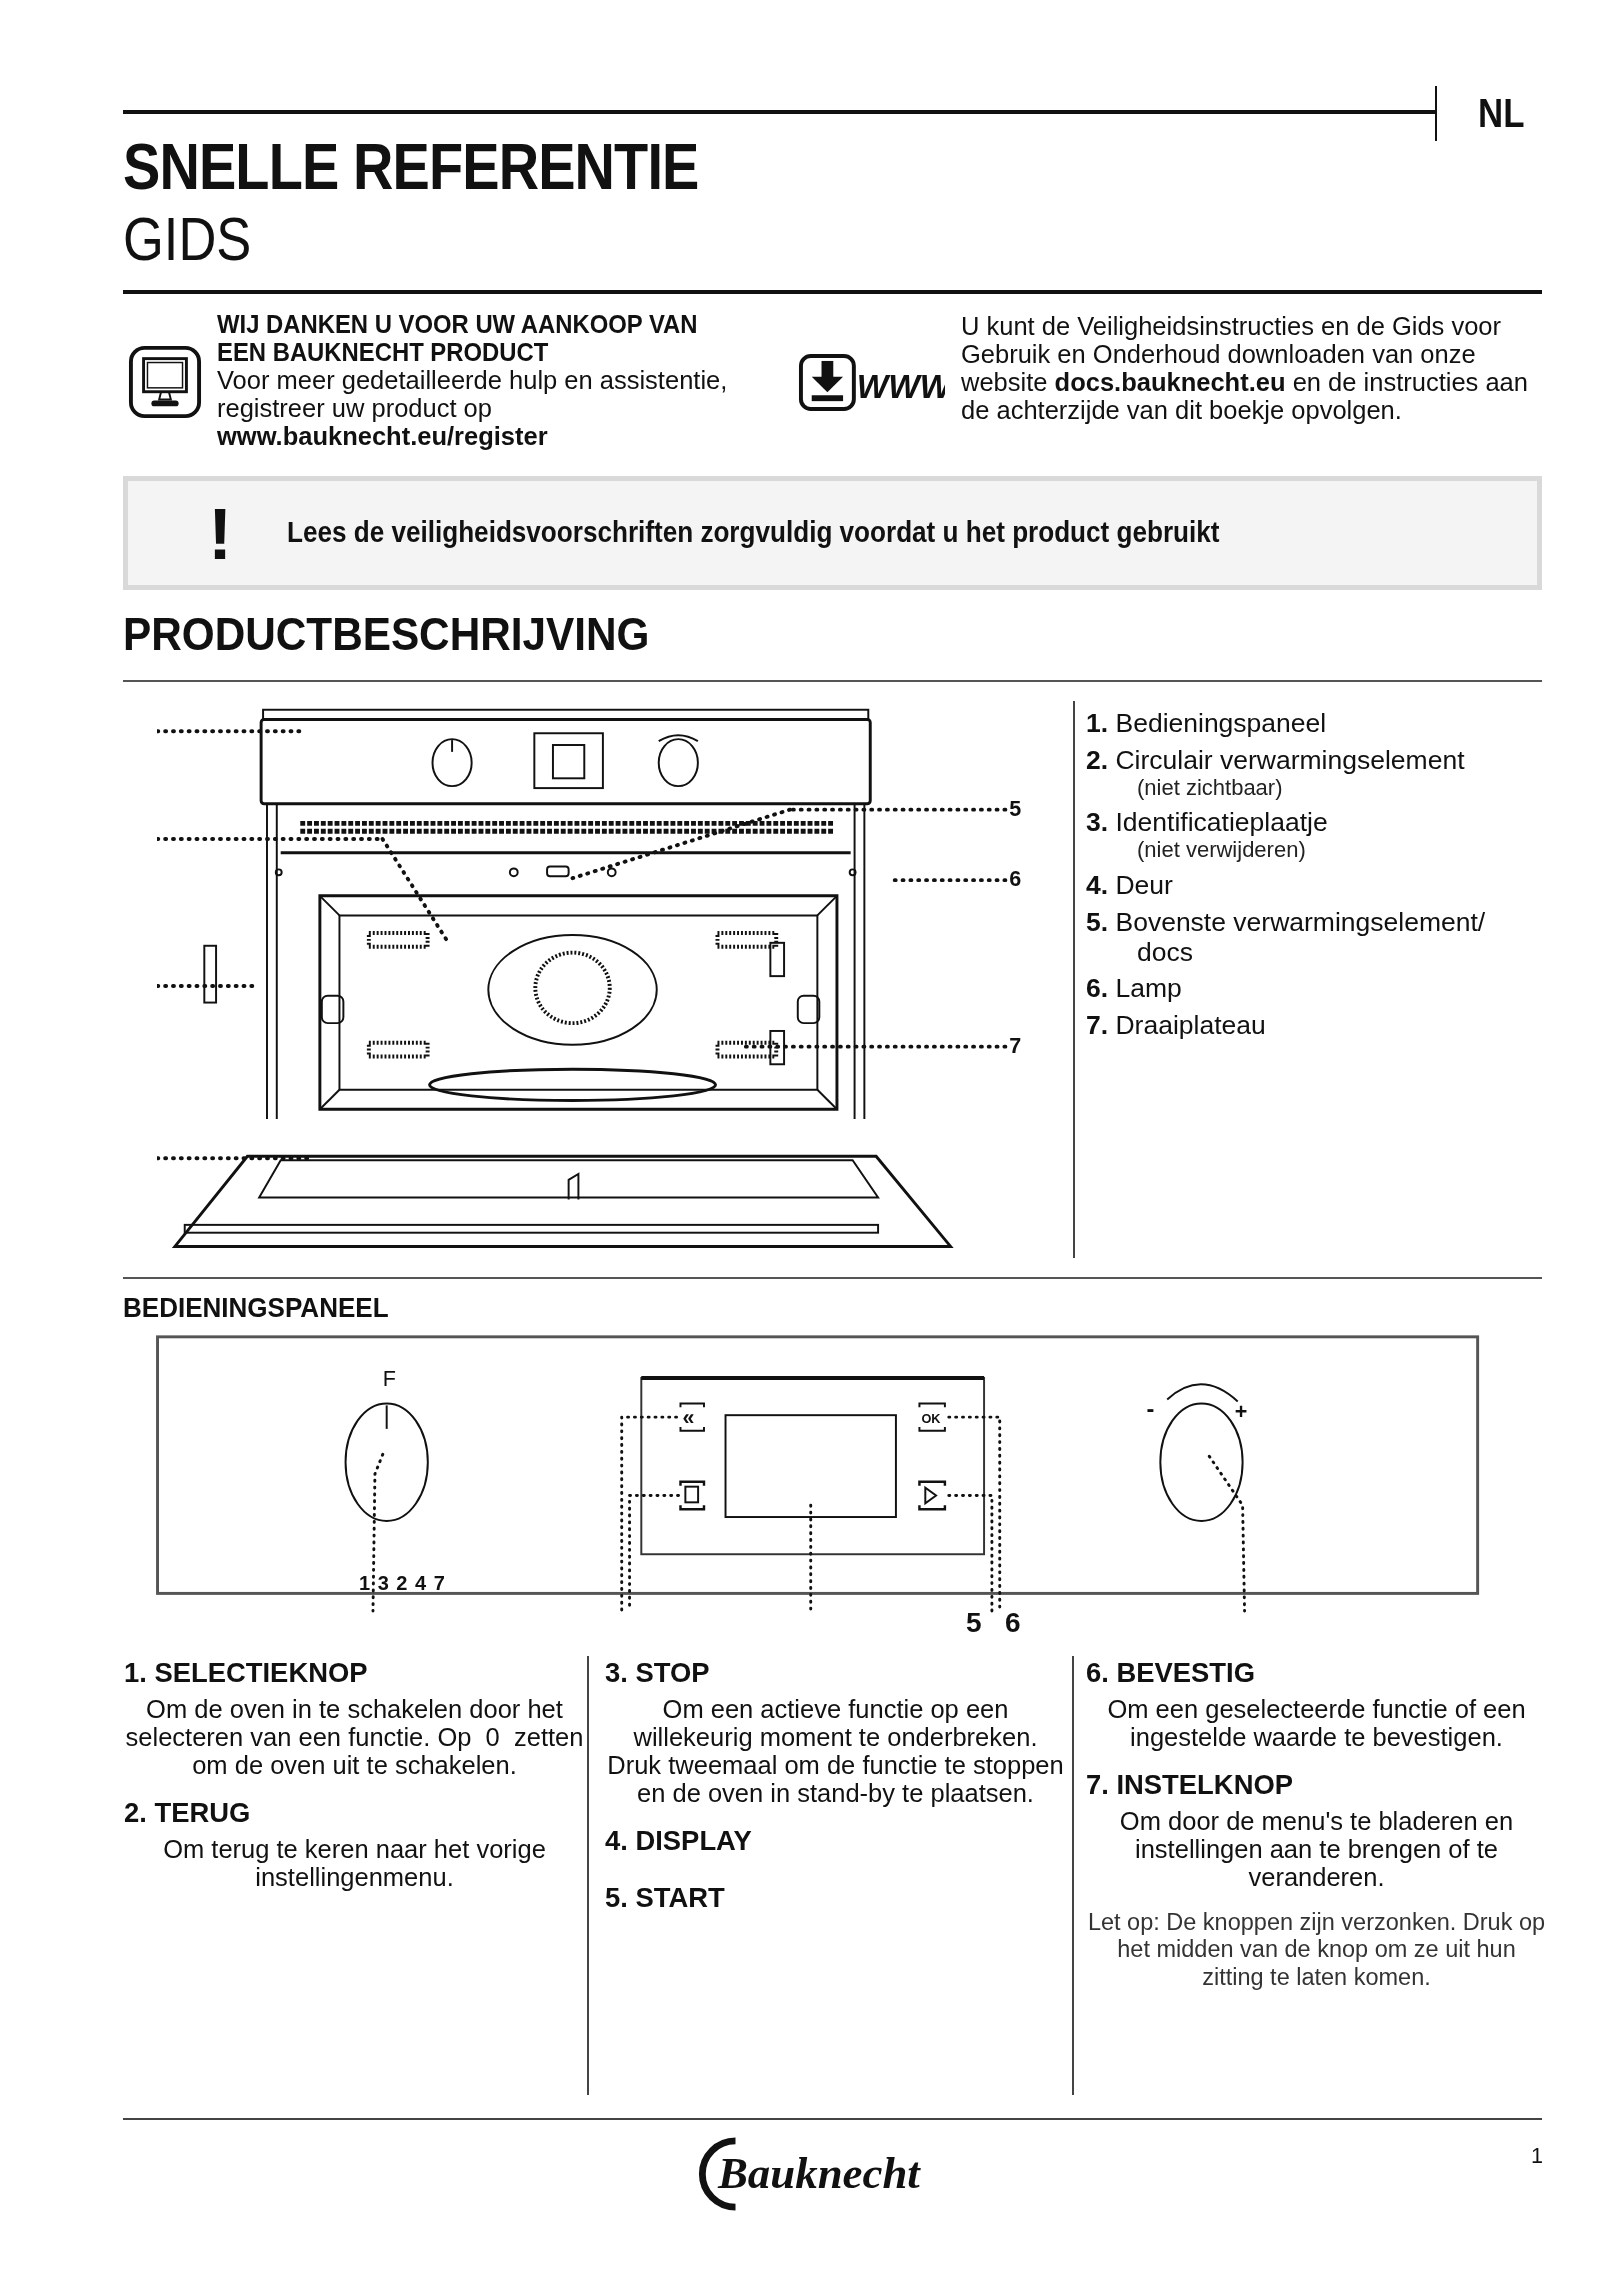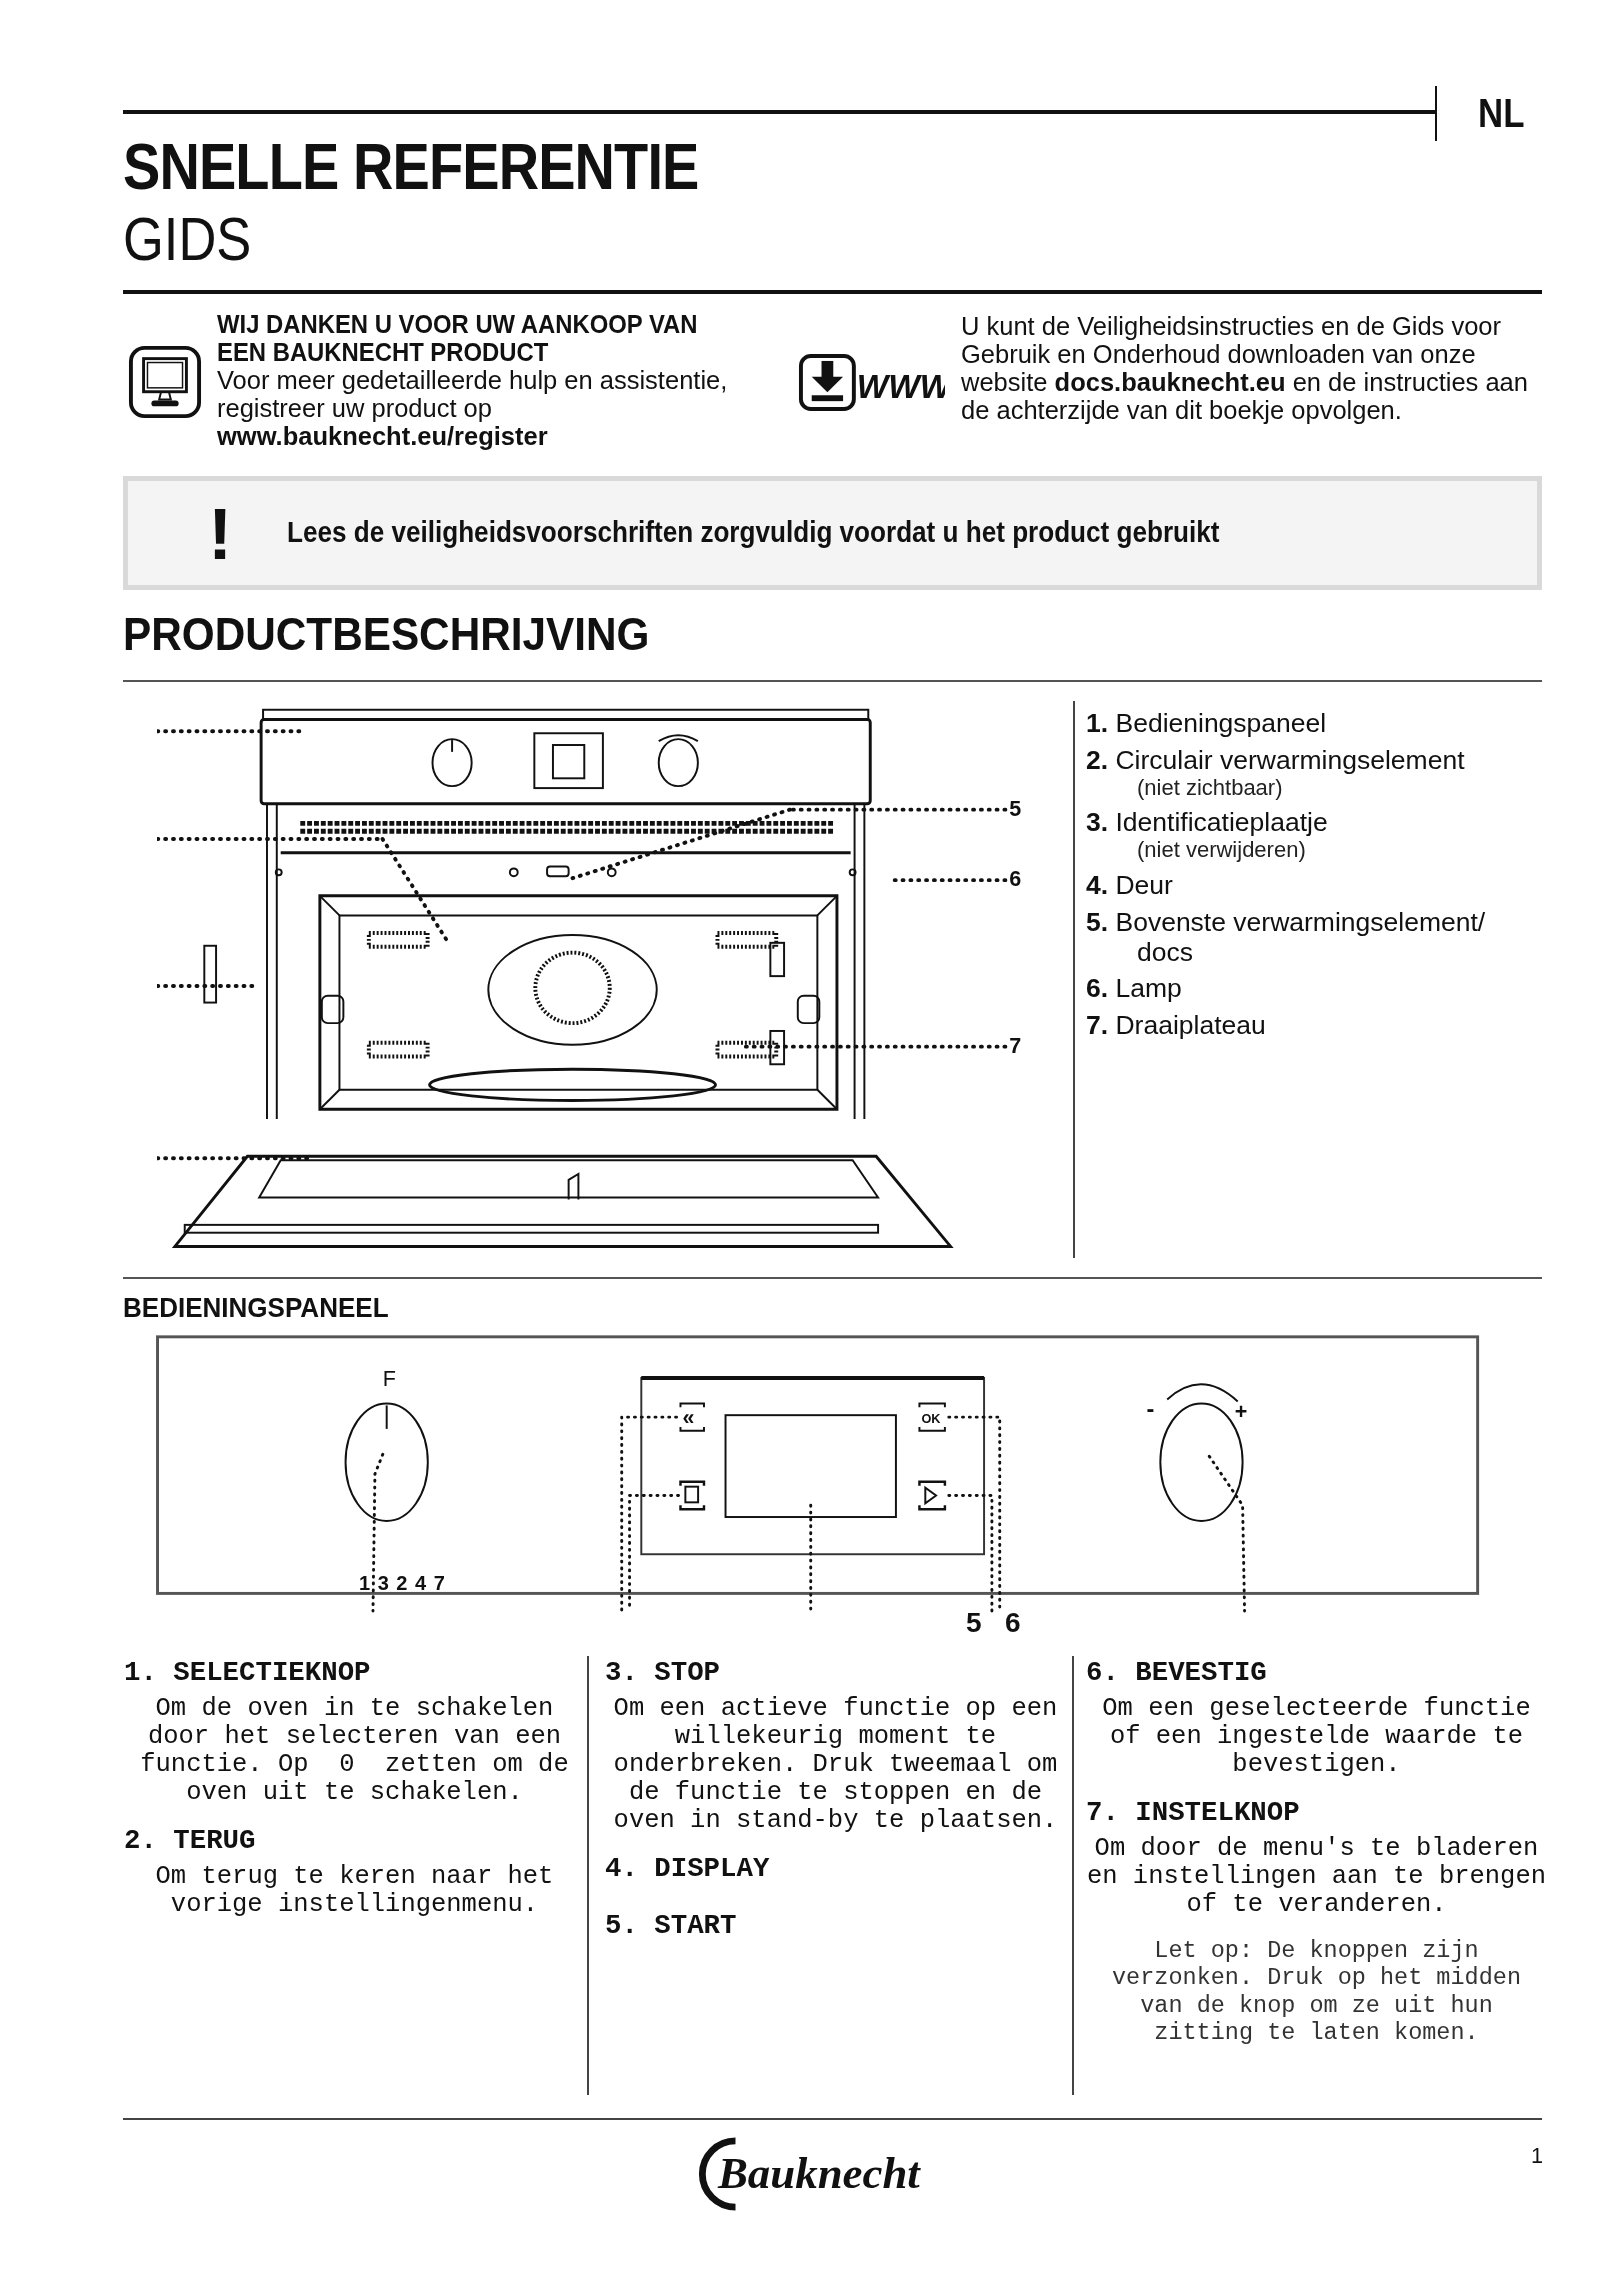--- a/index.html
+++ b/index.html
@@ -18,21 +18,21 @@
   #warn-icon{left:80px;top:13.7px;font-size:73px;font-weight:bold;line-height:78px;}
   #warn-text{left:159px;top:35px;font-size:29px;font-weight:bold;white-space:nowrap;transform:scaleX(0.9);transform-origin:left top;}
   #section1{left:123px;top:606px;font-size:47px;font-weight:bold;transform:scaleX(0.9);transform-origin:left top;}
   #parts-list{left:1086px;top:708px;font-size:26.5px;line-height:30px;}
   .part{margin-bottom:6.9px;}
   .part .num{font-weight:bold;}
   .part .sub{display:block;padding-left:51px;font-size:22px;color:#222;line-height:25.5px;}
   #section2{left:123px;top:1292px;font-size:27.4px;font-weight:bold;transform:scaleX(0.95);transform-origin:left top;}
   #callout-left{left:359px;top:1572px;font-size:20px;font-weight:bold;letter-spacing:1px;}
   #callout-right{left:966px;top:1607px;font-size:28px;font-weight:bold;letter-spacing:7.8px;}
-  .col{position:absolute;top:1656px;width:461px;font-family:Liberation Mono, monospace;}
+  .col{position:absolute;top:1656px;width:461px;}
   .col h3{margin:0 0 5.9px 0;font-size:27.4px;font-weight:bold;line-height:33px;}
   .col p{margin:0 0 17.6px 0;font-size:25.5px;line-height:28px;text-align:center;}
   .col p.note{font-size:23.5px;line-height:27.4px;color:#333;margin-top:6px;}
   #col1{left:124px;}
   #col2{left:605px;}
   #col3{left:1086px;}
   #logo{left:696px;top:2135px;}
   #pageno{left:1531px;top:2143px;font-size:21.6px;}
 </style>
 </head>

